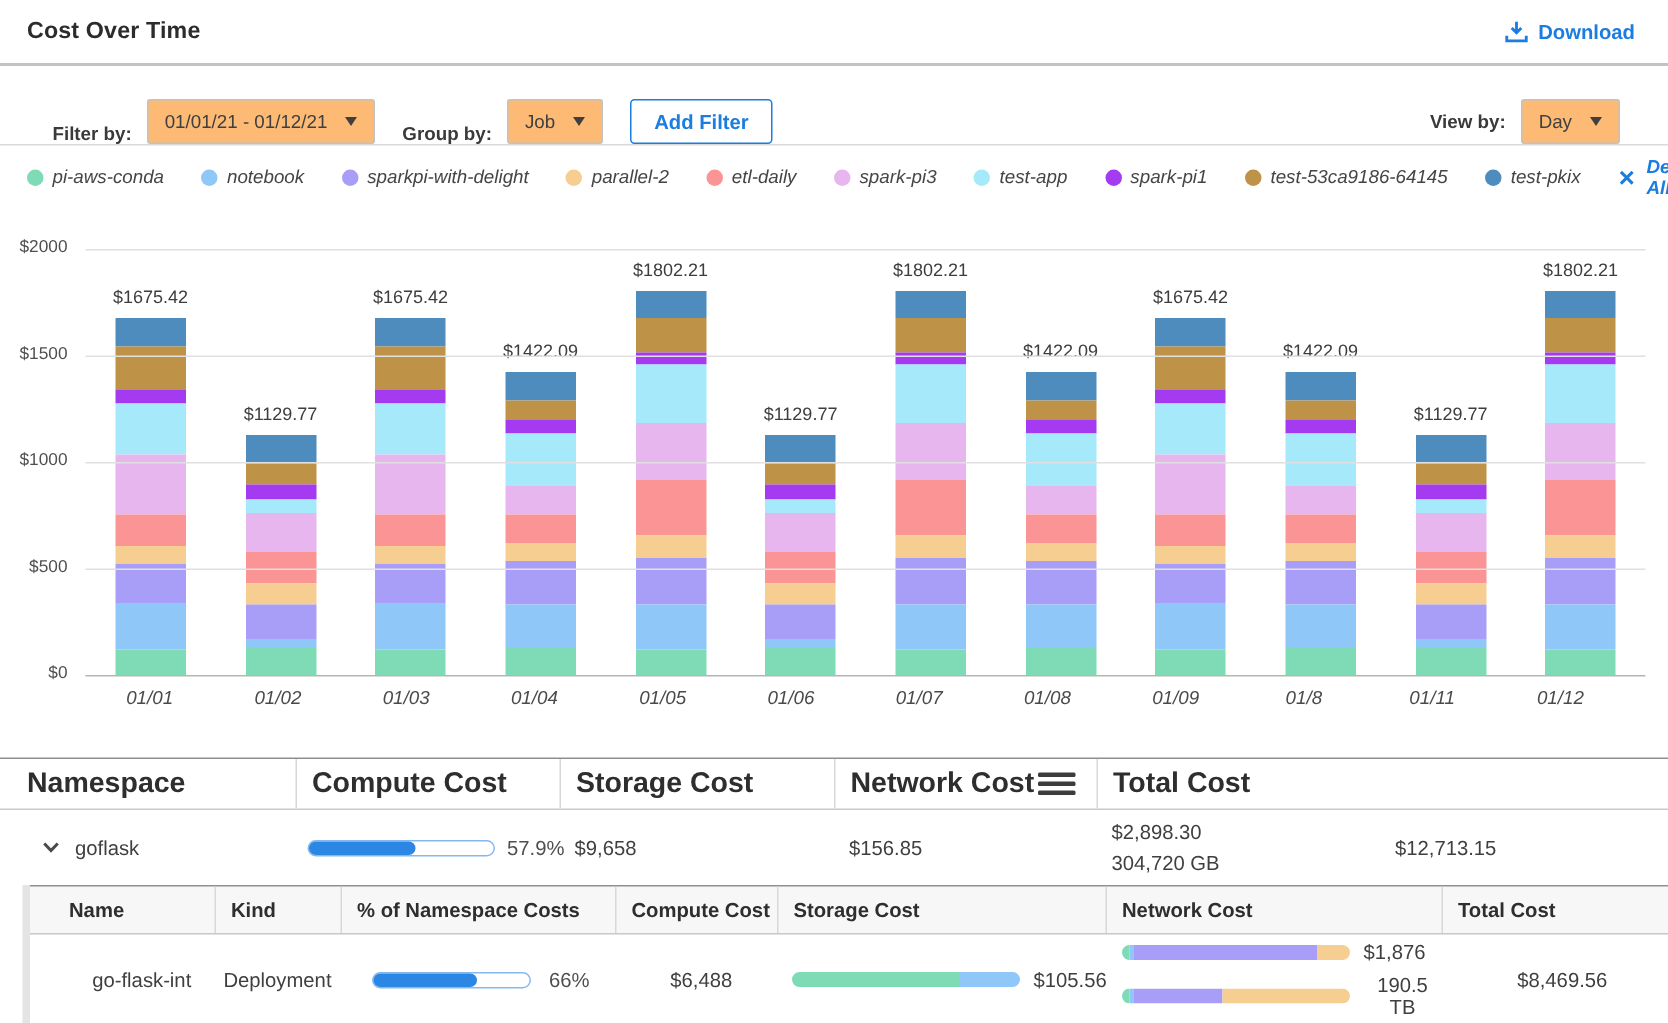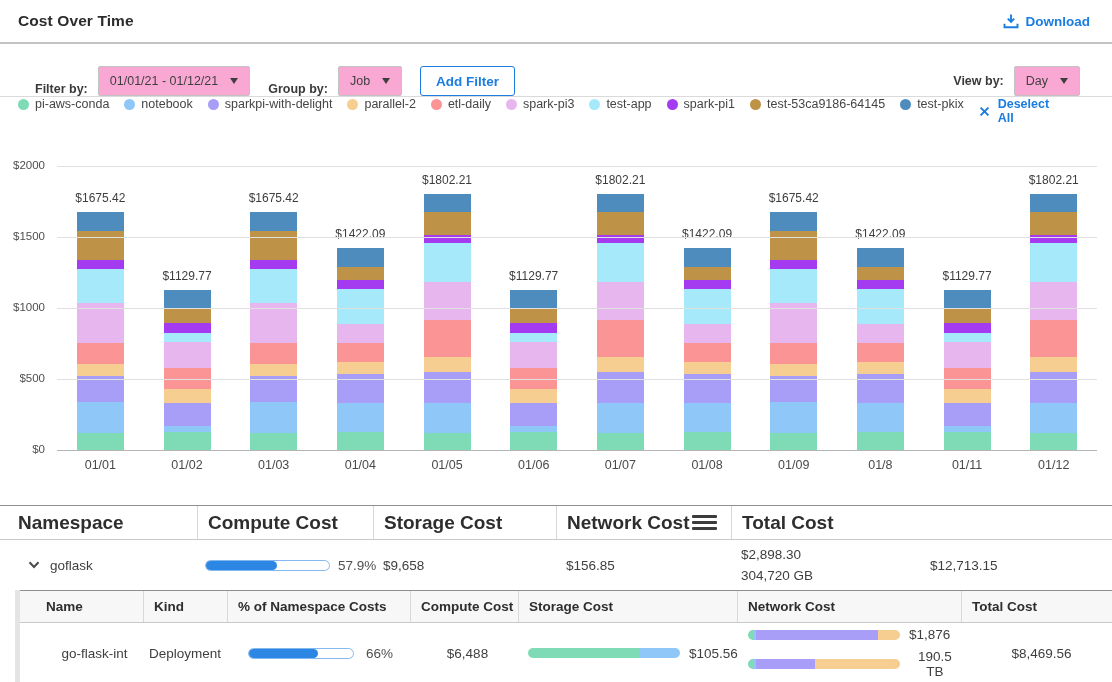--- a/index.html
+++ b/index.html
@@ -13,48 +13,48 @@
   .download { display:flex; align-items:center; gap:7px; color:#1b7de0; font-weight:bold;
     font-size:13.5px; cursor:pointer; }
   .divider-strong { height:2px; background:#c3c3c3; }
   .divider-light  { height:1px; background:#dadada; }
 
   
   .toolbar { height:52px; display:flex; align-items:flex-end; padding:0 32px 0 35px; gap:10px; }
   .tb-label { font-weight:bold; font-size:12.5px; color:#3a3a3a; white-space:nowrap; }
   .select { height:30px; border:1px solid #c2c2c2; border-radius:2px; display:flex;
     align-items:center; gap:12px; padding:0 11px; font-size:12.5px; color:#3f3f3f;
-    background:#f9a8d4; cursor:pointer; white-space:nowrap; }
+    background:#fdba74; cursor:pointer; white-space:nowrap; }
   .caret { width:0; height:0; border-left:4.5px solid transparent;
     border-right:4.5px solid transparent; border-top:6px solid #3f3f3f; }
   .add-filter { height:30px; padding:0 15px; border:1.5px solid #1b7de0; border-radius:3px;
     color:#1b7de0; font-weight:bold; font-size:13.5px; background:#fff; margin-left:8px; cursor:pointer; }
   .toolbar-right { margin-left:auto; display:flex; align-items:center; gap:10px; }
 
   
-  .legend { height:42px; display:flex; align-items:flex-start; padding:0 48px 0 18px; gap:15px; }
+  .legend { height:42px; display:flex; align-items:center; padding:0 48px 0 18px; gap:25px;font-style:italic; }
   .legend-item { display:flex; align-items:center; gap:6px; font-size:12.5px; color:#454545;
     cursor:pointer; white-space:nowrap; }
   .dot { width:11px; height:11px; border-radius:50%; flex:0 0 auto; }
   .deselect { margin-left:auto; color:#1b7de0; font-weight:bold; font-size:12.5px;
     display:flex; align-items:center; gap:8px; cursor:pointer; }
 
   
   .chart { position:relative; height:310px; margin-top:27px; }
   .plot { position:absolute; left:57px; right:15px; top:0; height:284px; }
   .gridline { position:absolute; left:0; right:0; height:1px; background:#e0e0e0; }
   .gridline.base { background:#b5b5b5; }
   .ylabel { position:absolute; left:0; width:45px; text-align:right; font-size:11.5px;
     color:#4f4f4f; }
   .bars { position:absolute; left:0; right:0; top:0; height:284px; display:flex; }
   .bar-col { flex:1 1 0; display:flex; flex-direction:column; align-items:center;
     justify-content:flex-end; height:100%; }
   .bar-total { font-size:12px; color:#3d3d3d; margin-bottom:7px; white-space:nowrap; }
   .bar-stack { width:47px; display:flex; flex-direction:column-reverse; }
-  .xlabels { position:absolute; left:57px; right:15px; top:292px; display:flex; }
+  .xlabels { position:absolute; left:57px; right:29px; top:292px; display:flex;font-style:italic; }
   .xlabel { flex:1 1 0; text-align:center; font-size:12.5px; color:#4a4a4a; }
 
   
   .table-header { margin-top:29px; display:grid;
     grid-template-columns:197px 176px 183px 175px 189px 1fr;
     height:35px; align-items:stretch; border-top:1px solid #8f8f8f; border-bottom:1px solid #c9c9c9;
     font-weight:bold; font-size:19px; color:#2e2e2e; }
   .th-cell { display:flex; align-items:center; padding-left:10px; }
   .th-cell:first-child { padding-left:18px; }
   .th-cell + .th-cell { border-left:1px solid #d8d8d8; }

